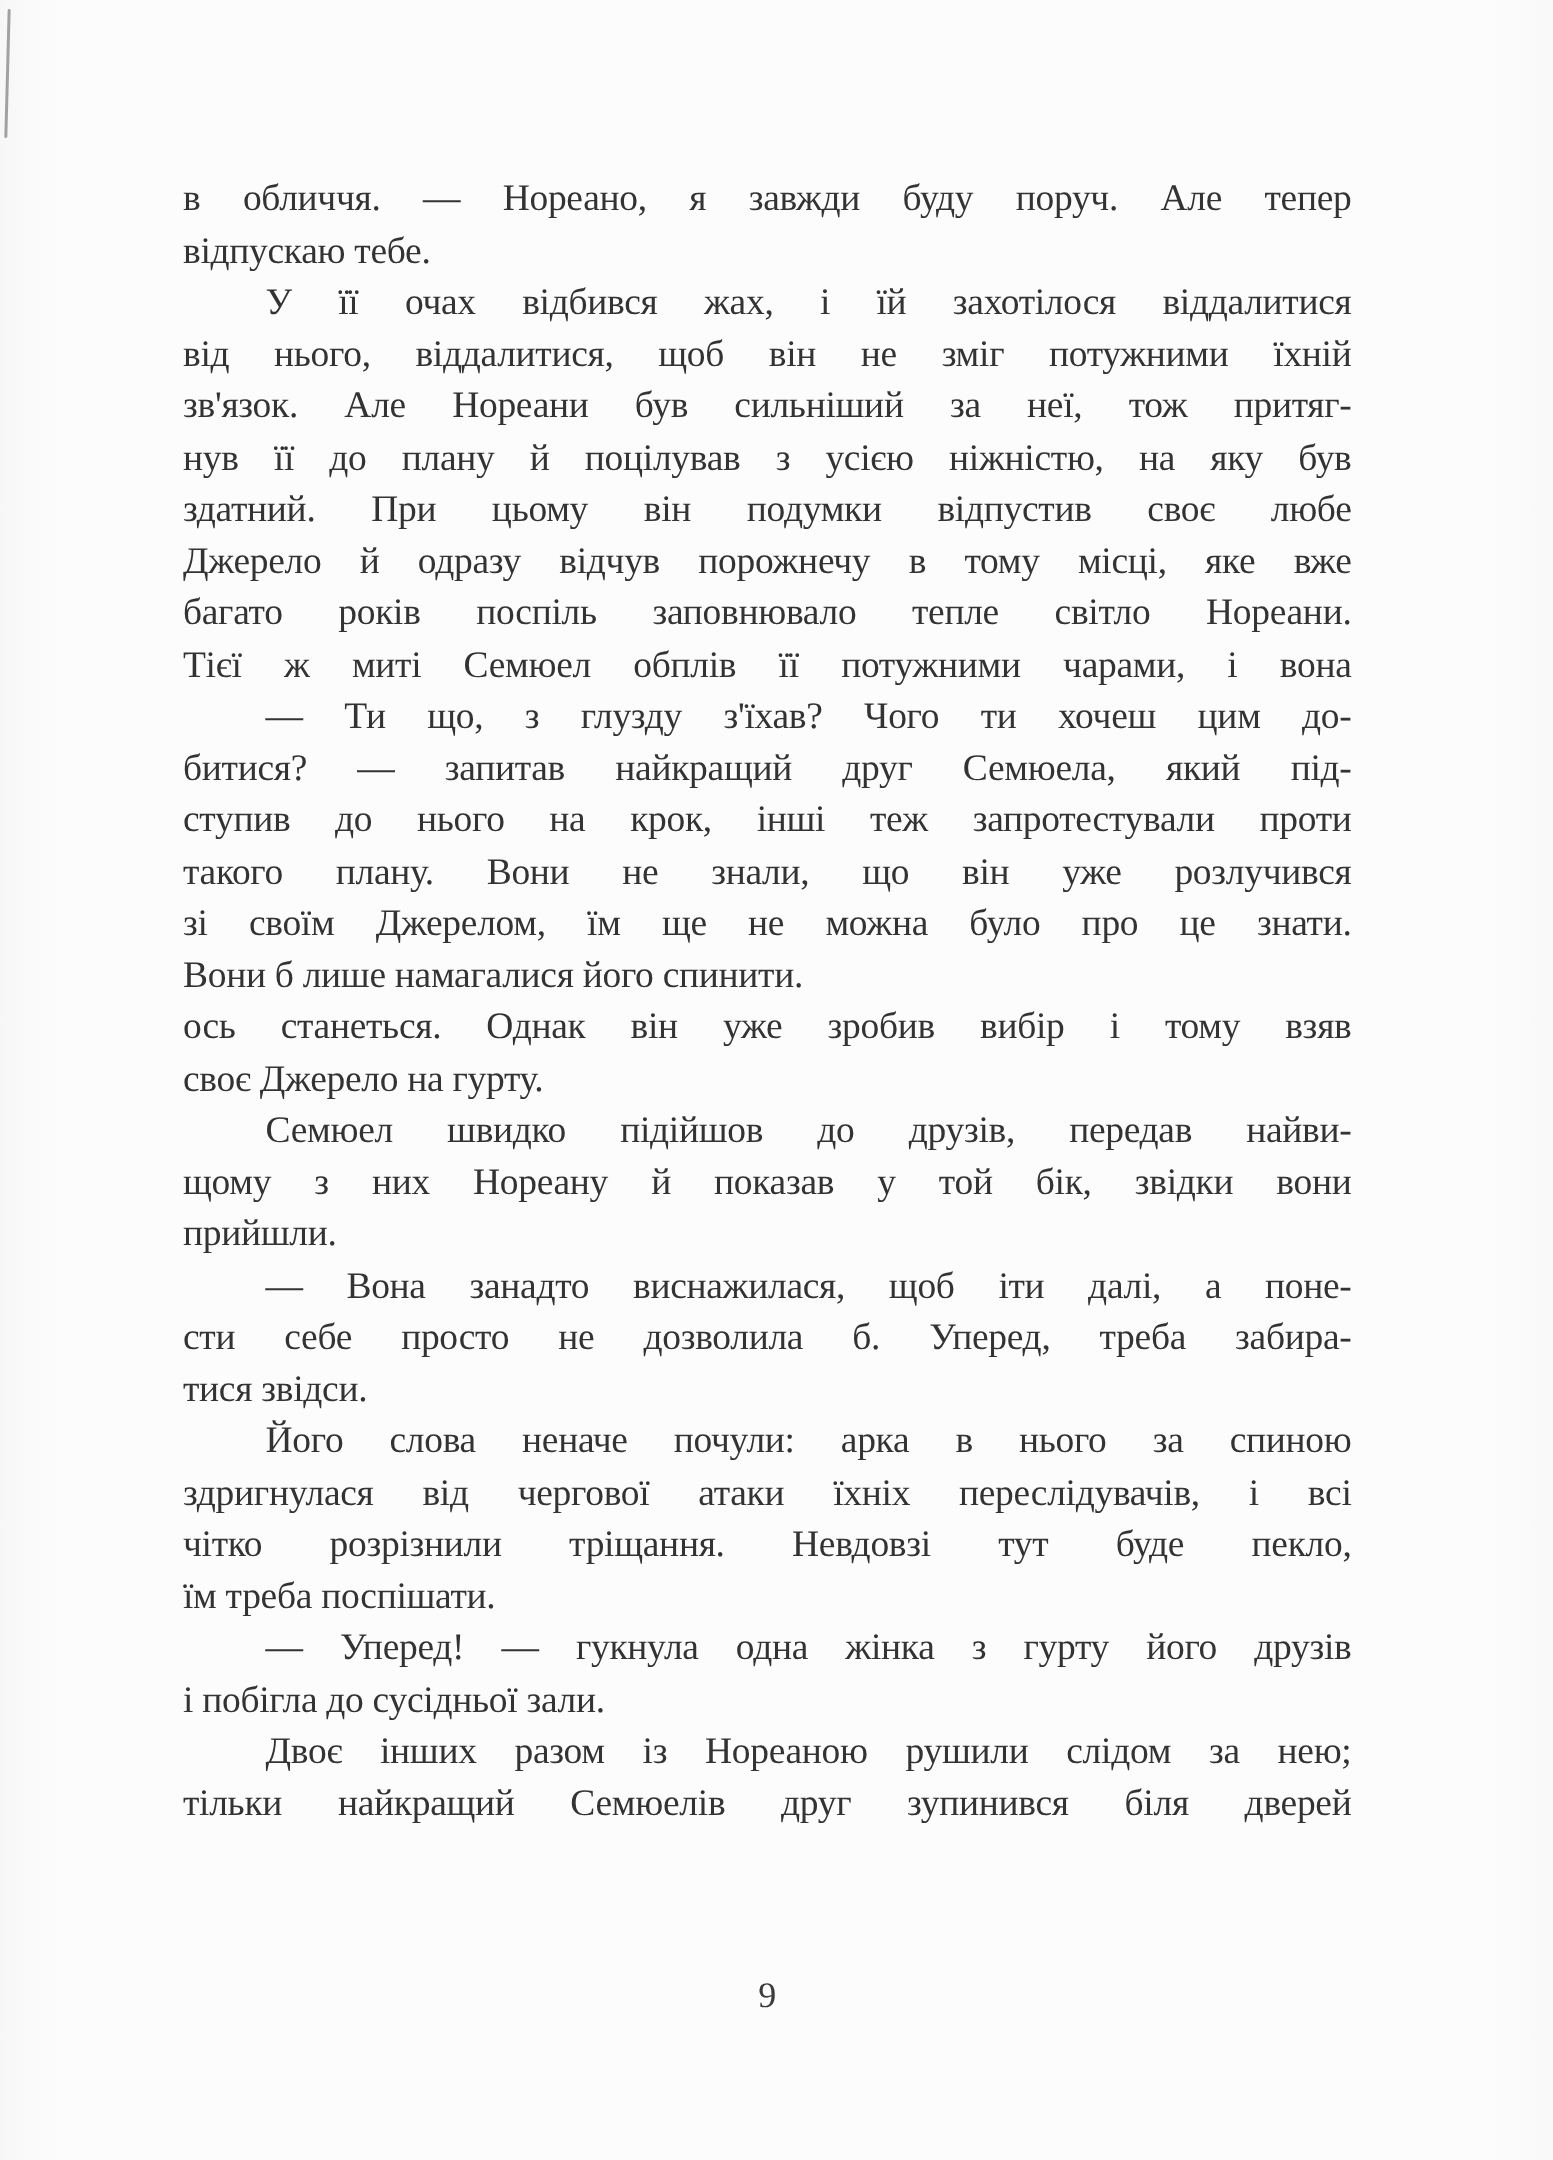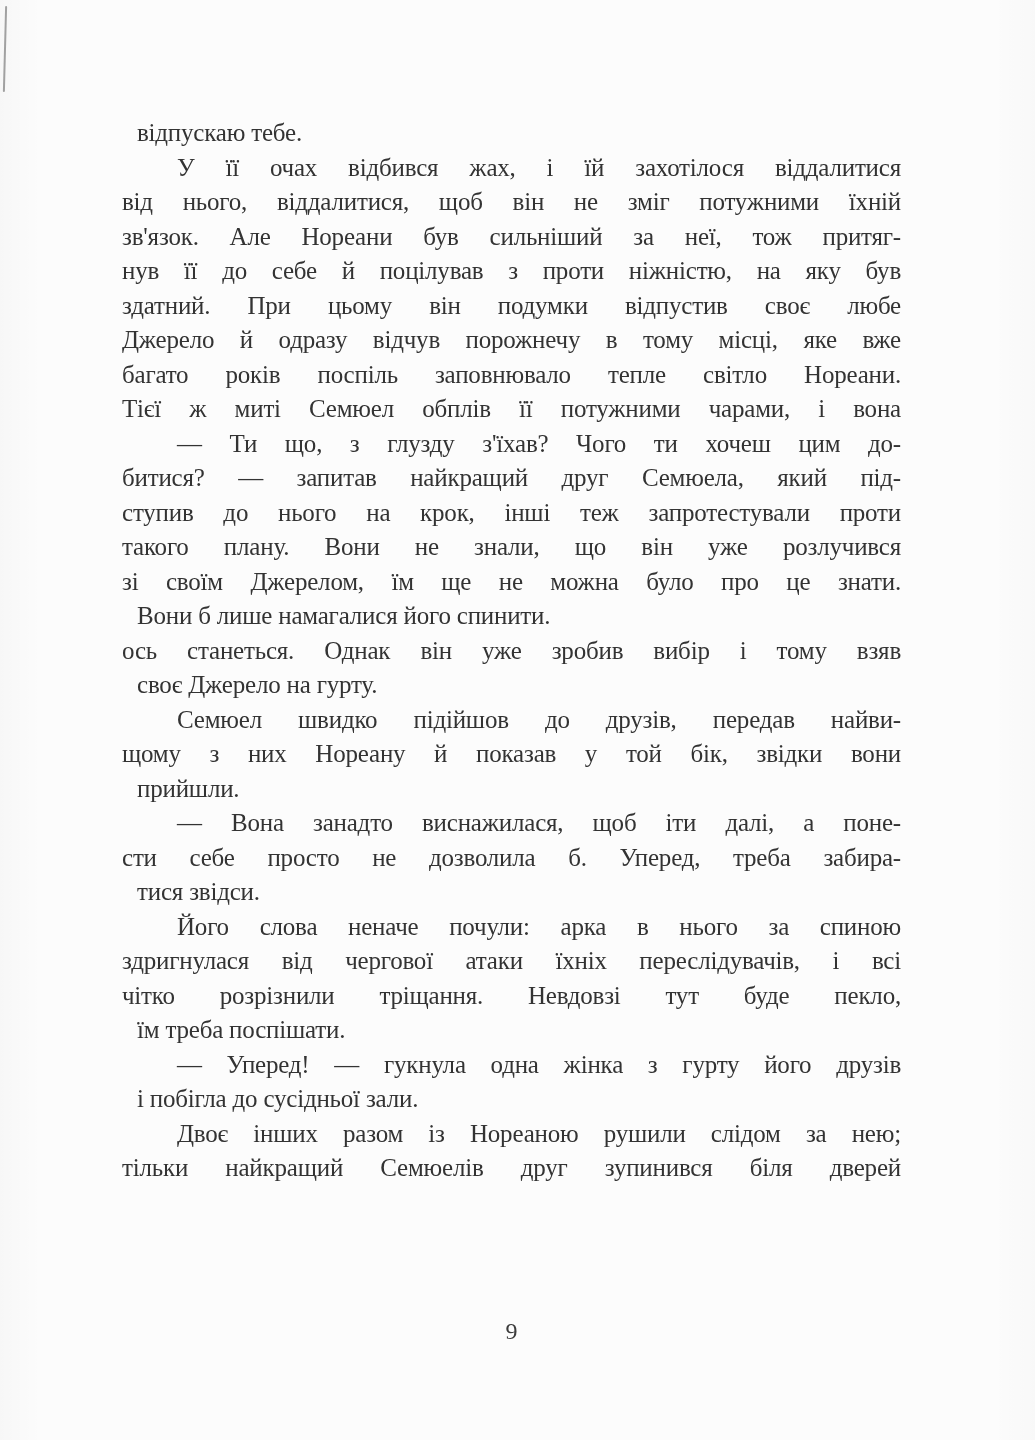--- a/index.html
+++ b/index.html
@@ -41,21 +41,20 @@
     letter-spacing:-0.2px;
   }
   .para{margin:0;padding:0;}
   .line{
     text-align:justify;
     text-align-last:justify;
     -moz-text-align-last:justify;
   }
   .line.para-end{
     text-align-last:left;
-    margin-left:15px;
     -moz-text-align-last:left;
   }
   .line.first-line{
     text-indent:55px;
   }
   .folio{
     position:absolute;
     left:122px;top:1316px;
     width:779px;
     text-align:center;
@@ -64,27 +63,28 @@
     color:#3c3c3c;
   }
 </style>
 </head>
 <body>
 
 <div class="page">
   <div class="scan-artifact"></div>
   <div class="text-block">
       <div class="para">
+        <div class="line">в обличчя. — Нореано, я завжди буду поруч. Але тепер</div>
         <div class="line para-end">відпускаю тебе.</div>
       </div>
       <div class="para">
         <div class="line first-line">У її очах відбився жах, і їй захотілося віддалитися</div>
         <div class="line">від нього, віддалитися, щоб він не зміг потужними їхній</div>
         <div class="line">зв'язок. Але Нореани був сильніший за неї, тож притяг-</div>
-        <div class="line">нув її до себе й поцілував з проти ніжністю, на яку був</div>
+        <div class="line">нув її до плану й поцілував з усією ніжністю, на яку був</div>
         <div class="line">здатний. При цьому він подумки відпустив своє любе</div>
         <div class="line">Джерело й одразу відчув порожнечу в тому місці, яке вже</div>
         <div class="line">багато років поспіль заповнювало тепле світло Нореани.</div>
         <div class="line">Тієї ж миті Семюел обплів її потужними чарами, і вона</div>
       </div>
       <div class="para">
         <div class="line first-line">— Ти що, з глузду з'їхав? Чого ти хочеш цим до-</div>
         <div class="line">битися? — запитав найкращий друг Семюела, який під-</div>
         <div class="line">ступив до нього на крок, інші теж запротестували проти</div>
         <div class="line">такого плану. Вони не знали, що він уже розлучився</div>

